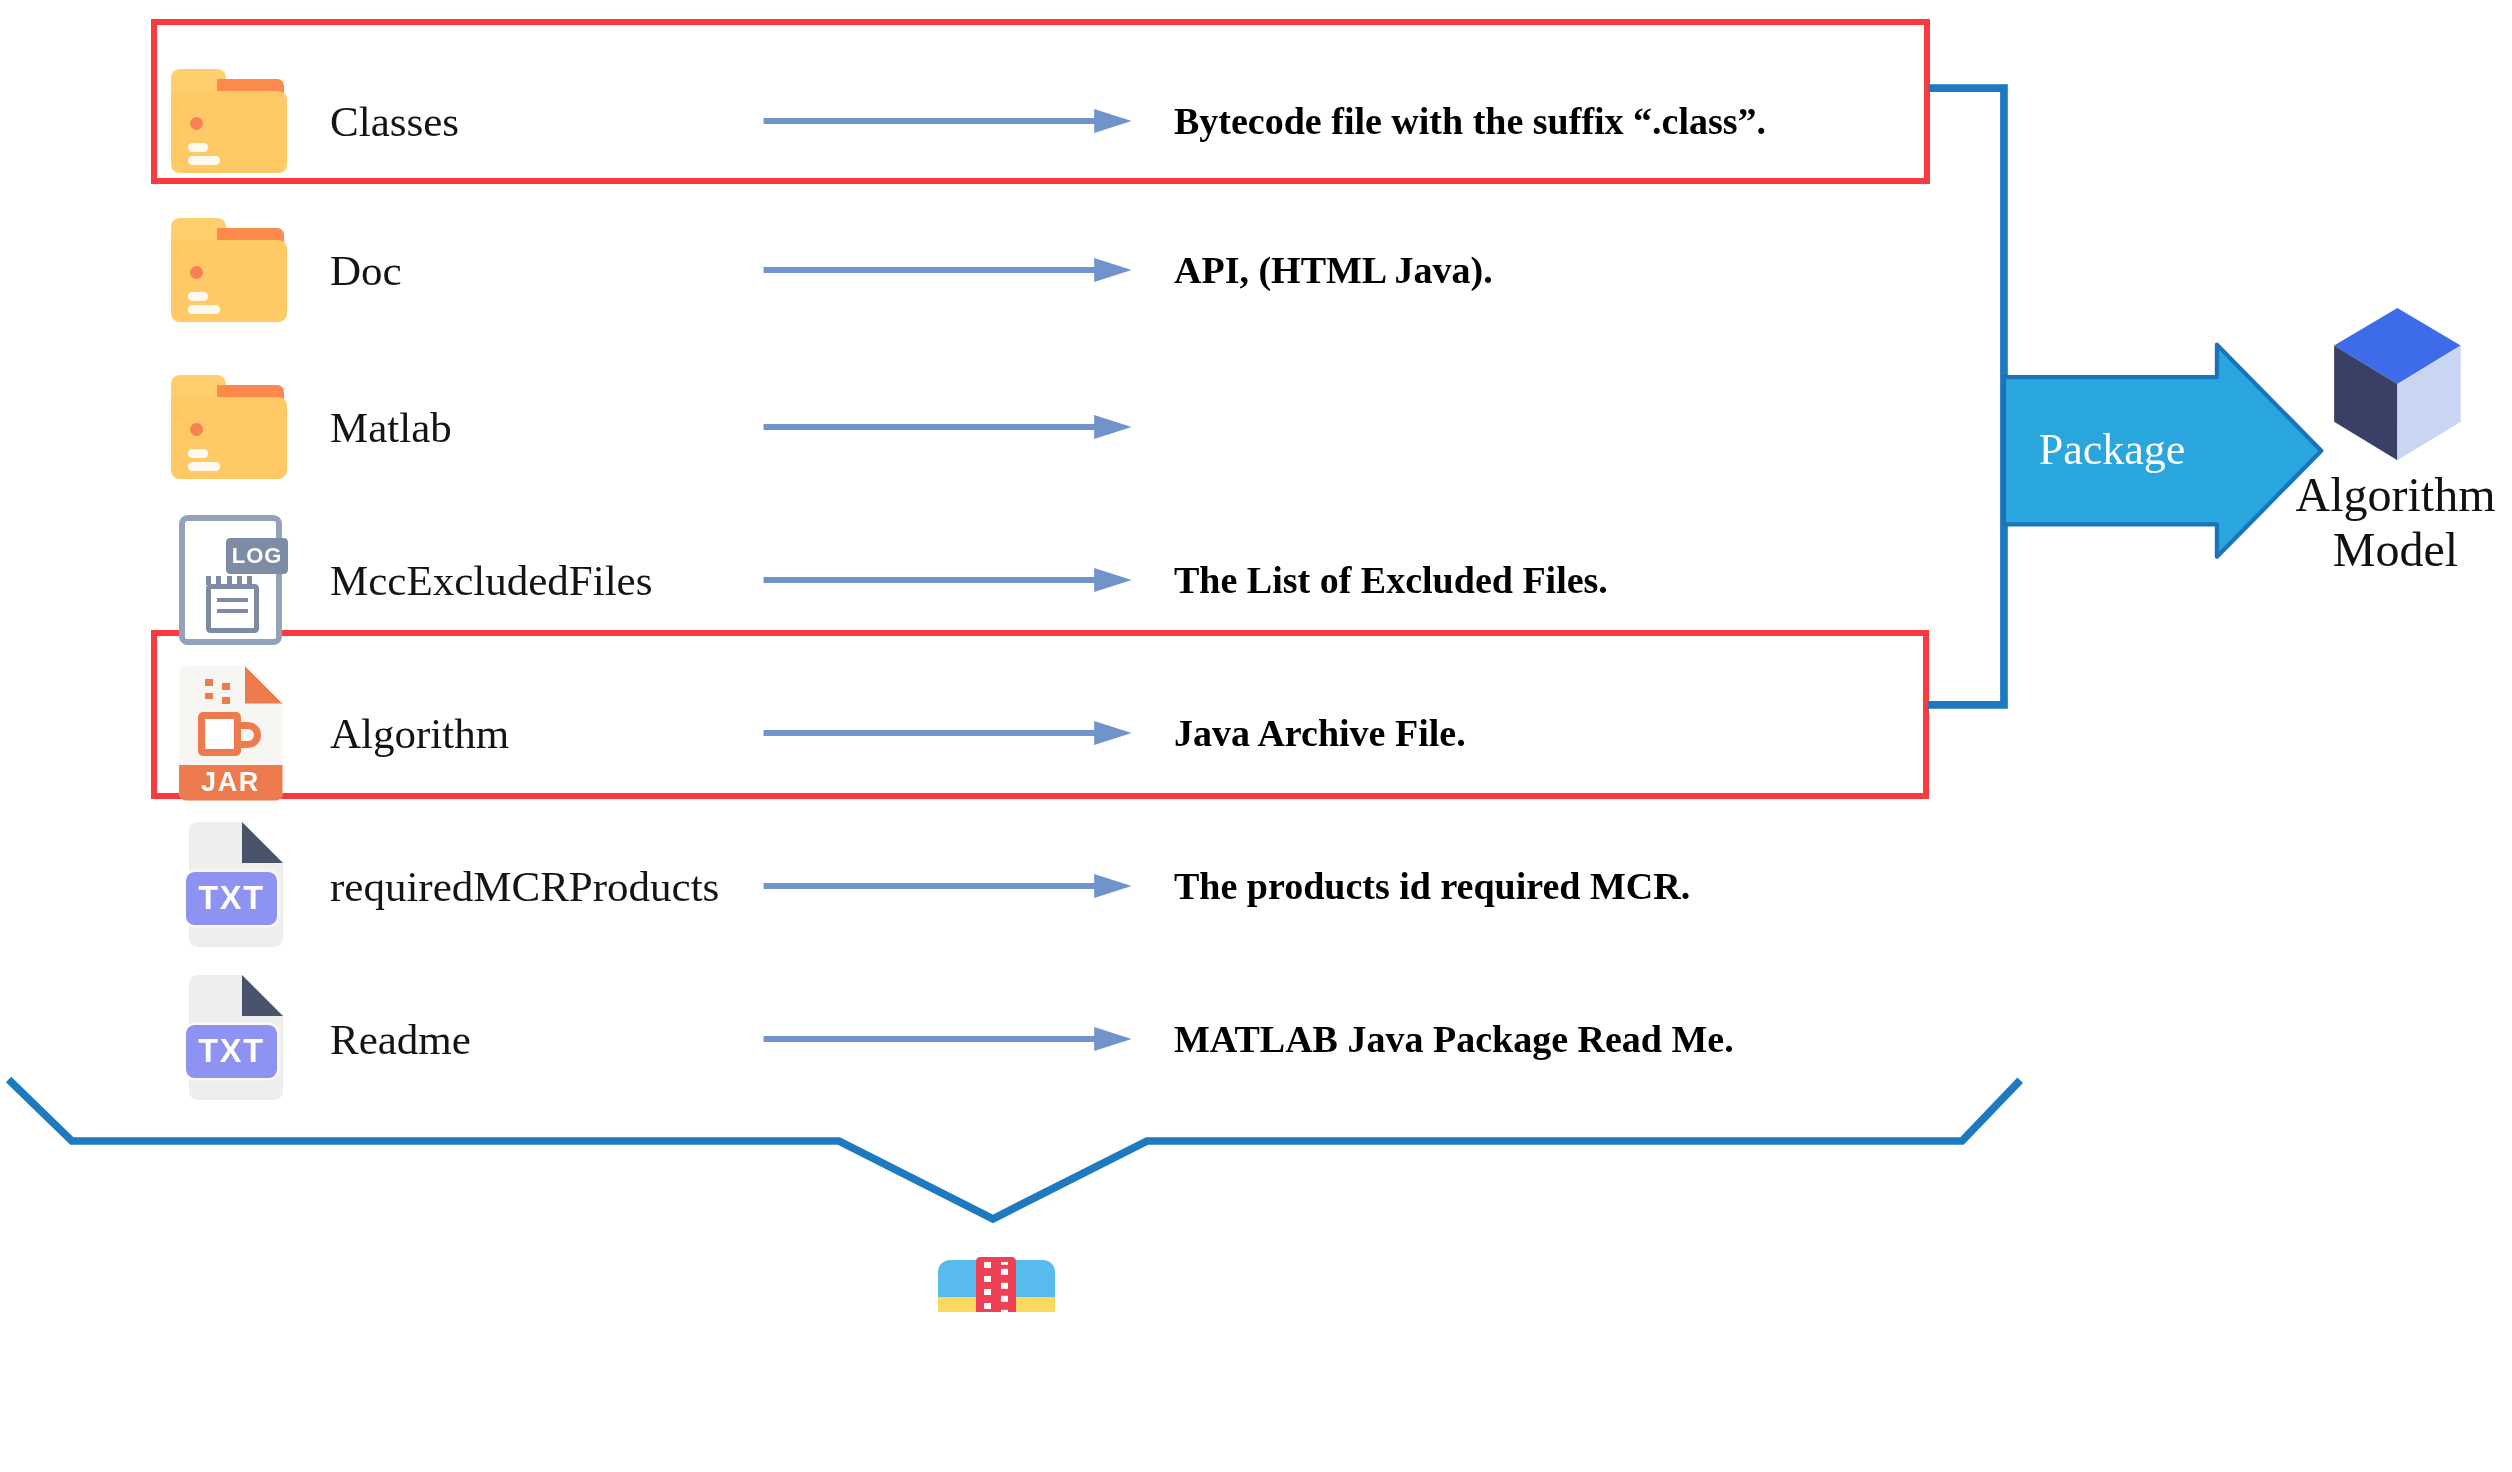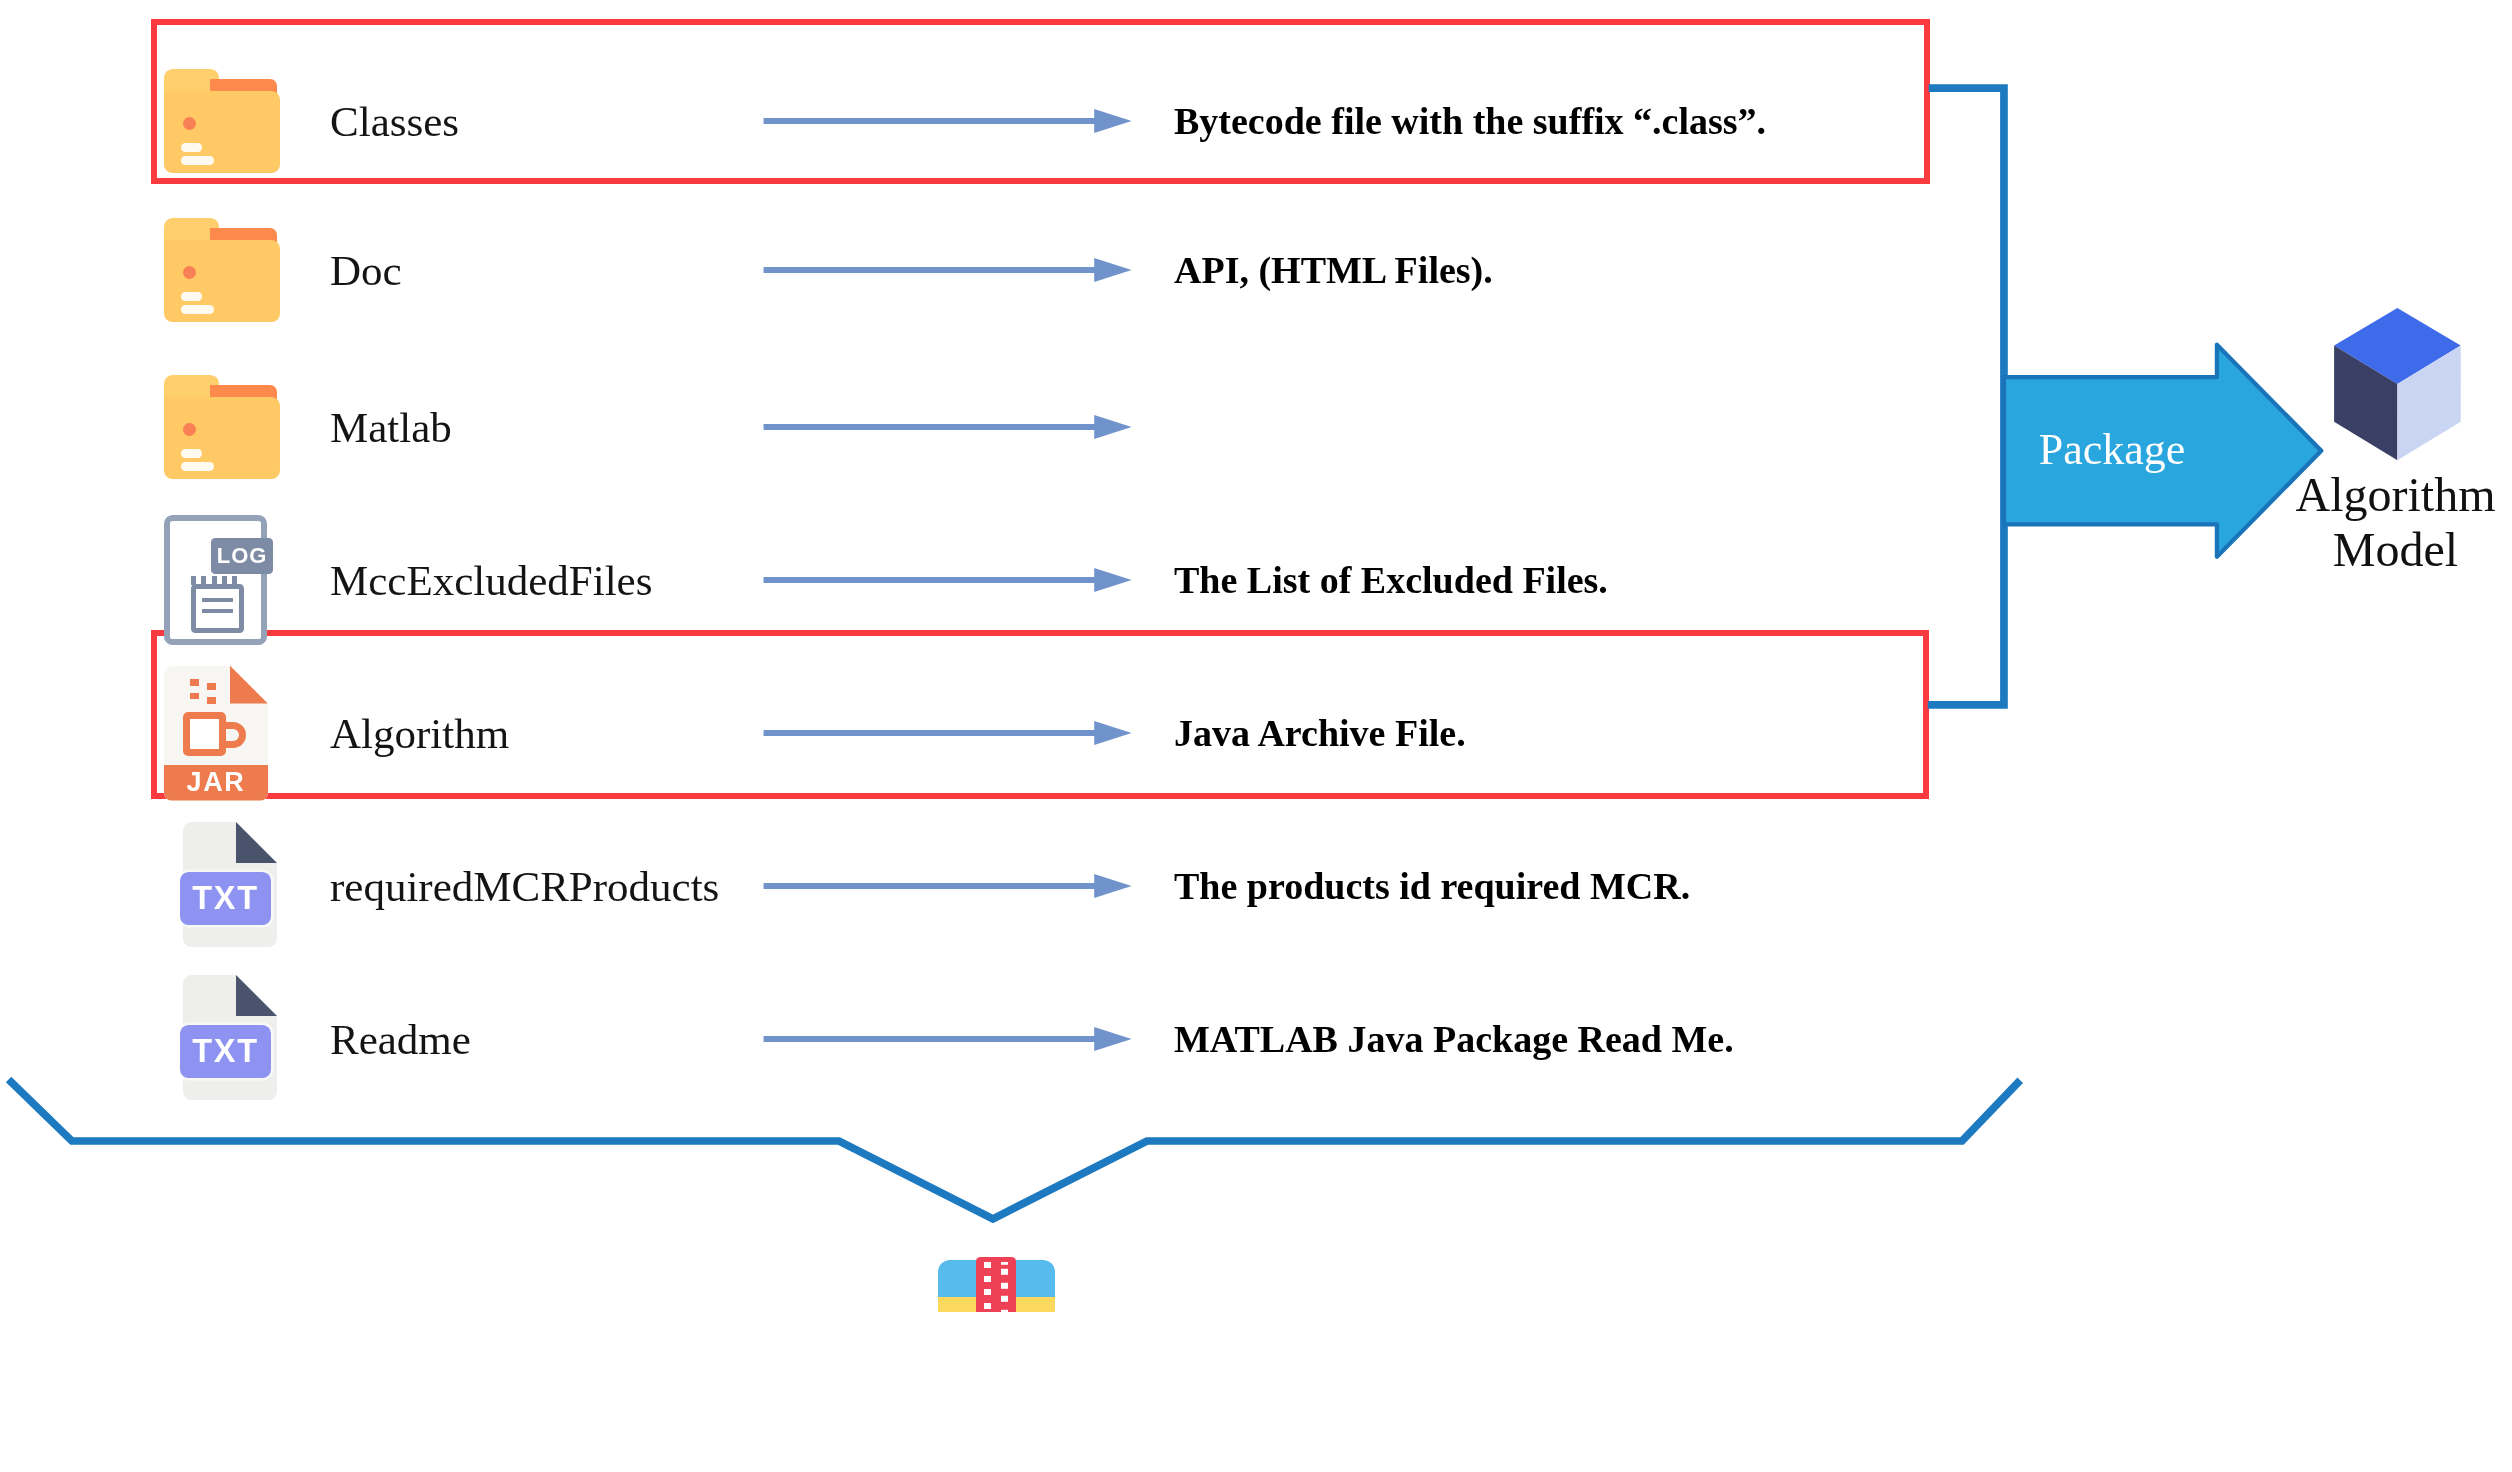--- a/index.html
+++ b/index.html
@@ -7,21 +7,21 @@
          font-family:"Liberation Serif","DejaVu Serif",serif;}
 
   
   .red-box{position:absolute;border:6.8px solid var(--red-box,#f93b40);box-sizing:border-box;z-index:1;}
   #red-box-1{left:151px;top:19px;width:1779px;height:165px;}
   #red-box-2{left:151px;top:630px;width:1778px;height:169px;}
 
   
   .row{position:absolute;left:0;width:2512px;height:154px;z-index:2;}
   .icon-box{position:absolute;left:164px;top:50%;transform:translateY(-50%);
-            width:133px;height:140px;display:flex;align-items:center;}
+            width:133px;height:140px;display:flex;align-items:center;justify-content:center;}
   .row-label{position:absolute;left:330px;top:50%;transform:translateY(-50%);
              font-size:43px;color:#141414;white-space:nowrap;}
   .row-arrow{position:absolute;left:760px;top:50%;transform:translateY(-50%);}
   .row-arrow line{stroke:var(--arrow-blue,#7093cc);stroke-width:7;}
   .row-arrow polygon{fill:var(--arrow-blue,#7093cc);}
   .row-desc{position:absolute;left:1174px;top:50%;transform:translateY(-50%);
             font-size:38px;font-weight:bold;color:#000;white-space:nowrap;text-align:center;}
 
   
   .icon-folder{position:relative;width:120px;height:104px;}
@@ -130,21 +130,21 @@
       <i class="f-dot"></i>
             <i class="f-dash1"></i>
             <i class="f-dash2"></i>
     </span>
         </span>
       <span class="row-label">Doc</span>
       <svg class="row-arrow" width="376" height="34" viewBox="0 0 440 40">
         <line x1="3" y1="20" x2="398" y2="20"></line>
         <polygon points="392,6 436,20 392,34"></polygon>
       </svg>
-      <span class="row-desc">API, (HTML Files).</span>
+      <span class="row-desc">API, (HTML Java).</span>
     </div>
       <div class="row" style="top: 350px;">
       <span class="icon-box">
           <span class="icon-folder">
       <i class="f-tab"></i>
             <i class="f-orange"></i>
             <i class="f-body"></i>
       <i class="f-dot"></i>
             <i class="f-dash1"></i>
             <i class="f-dash2"></i>

